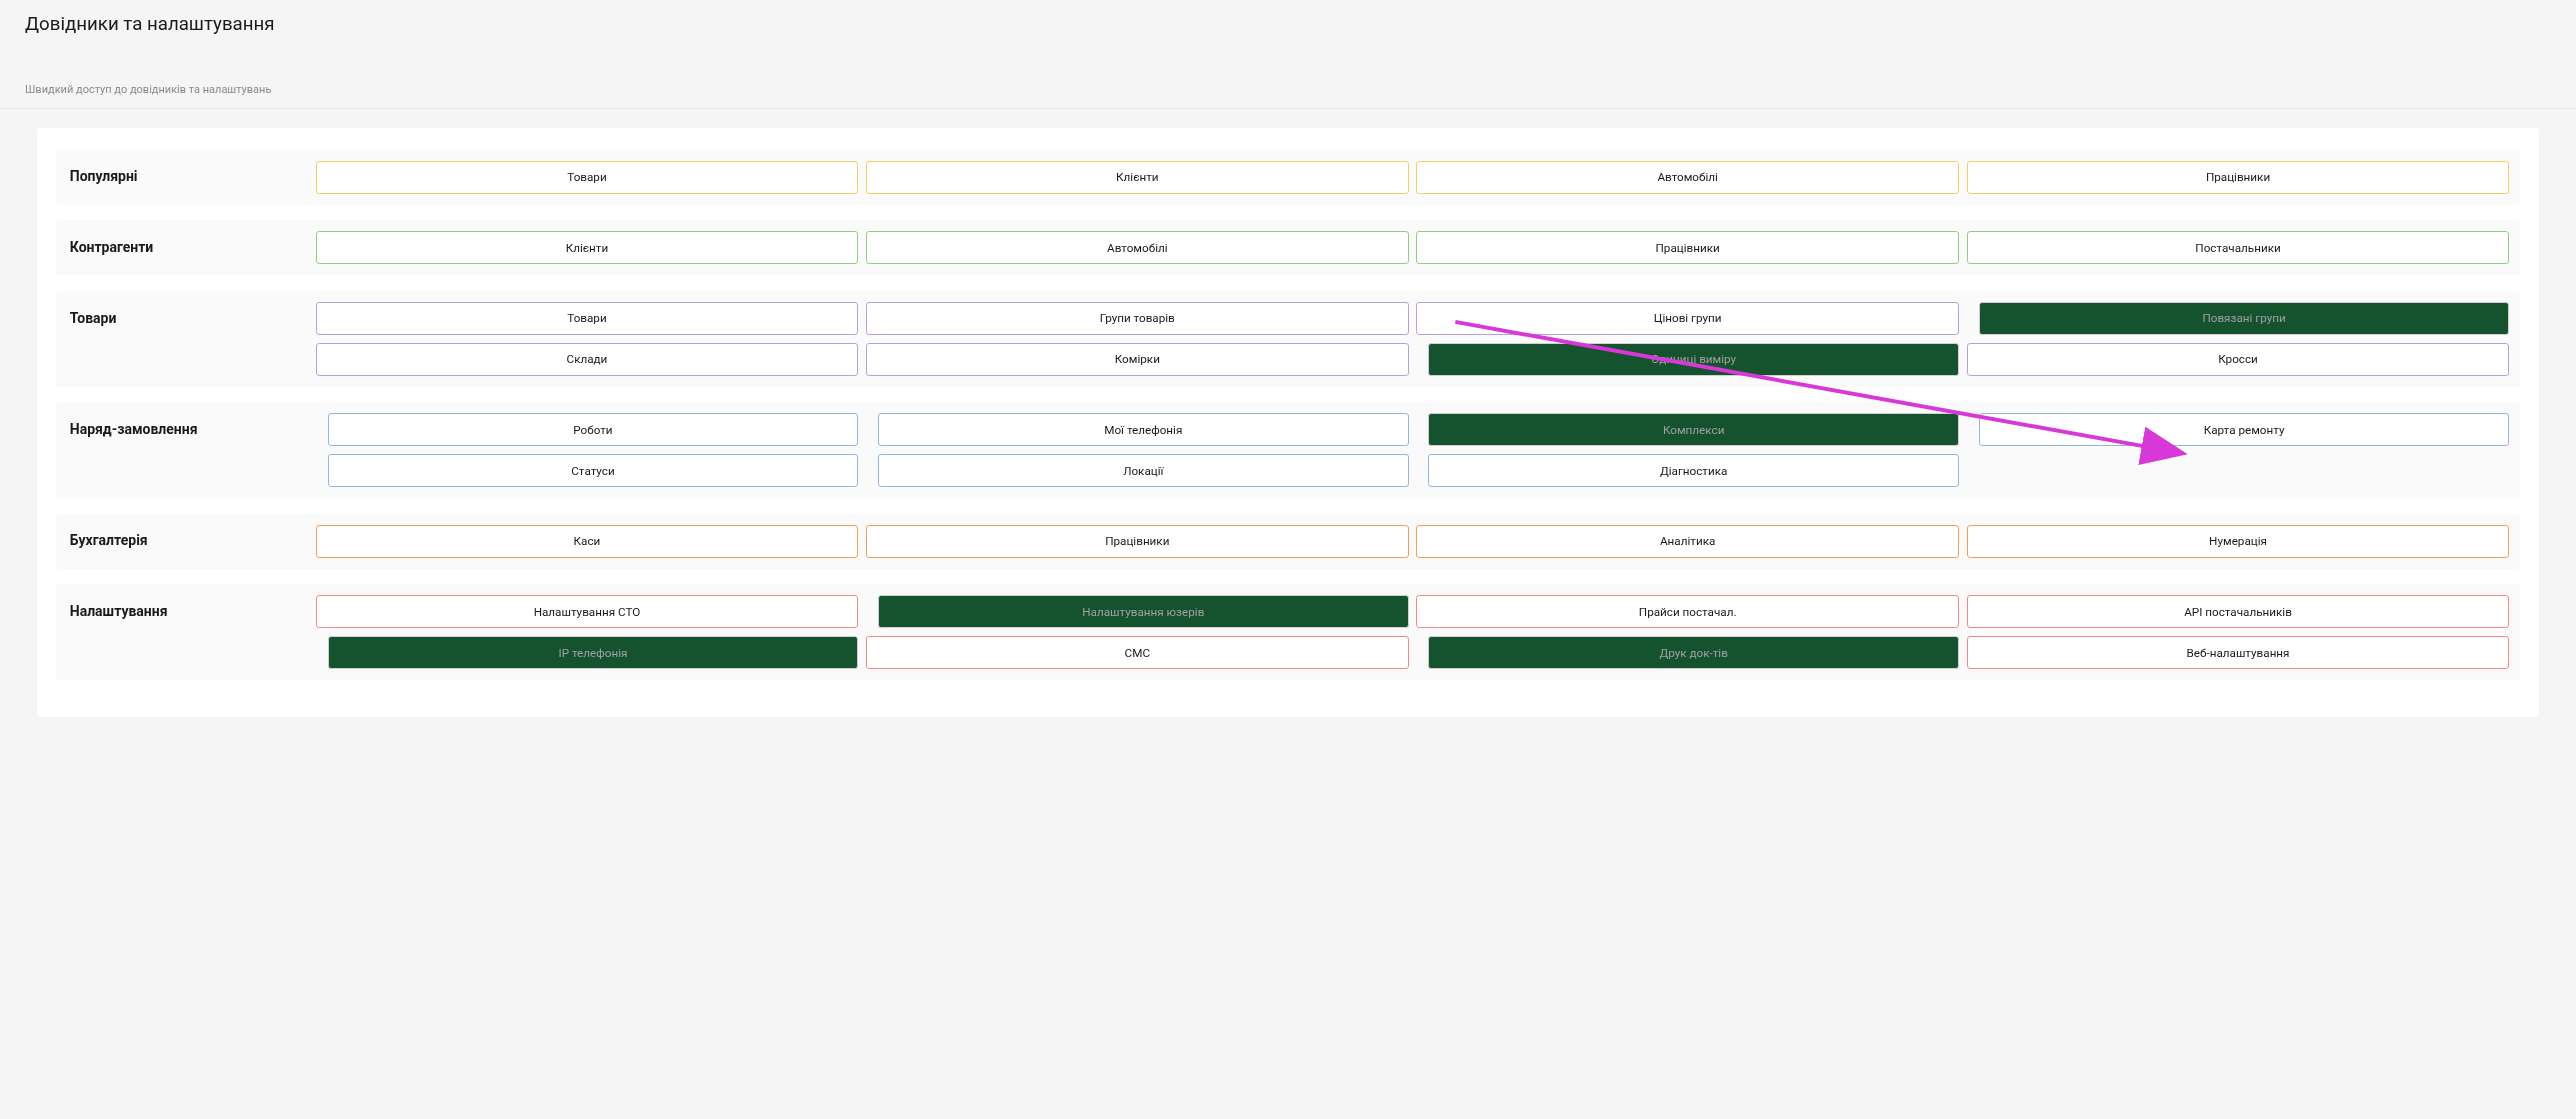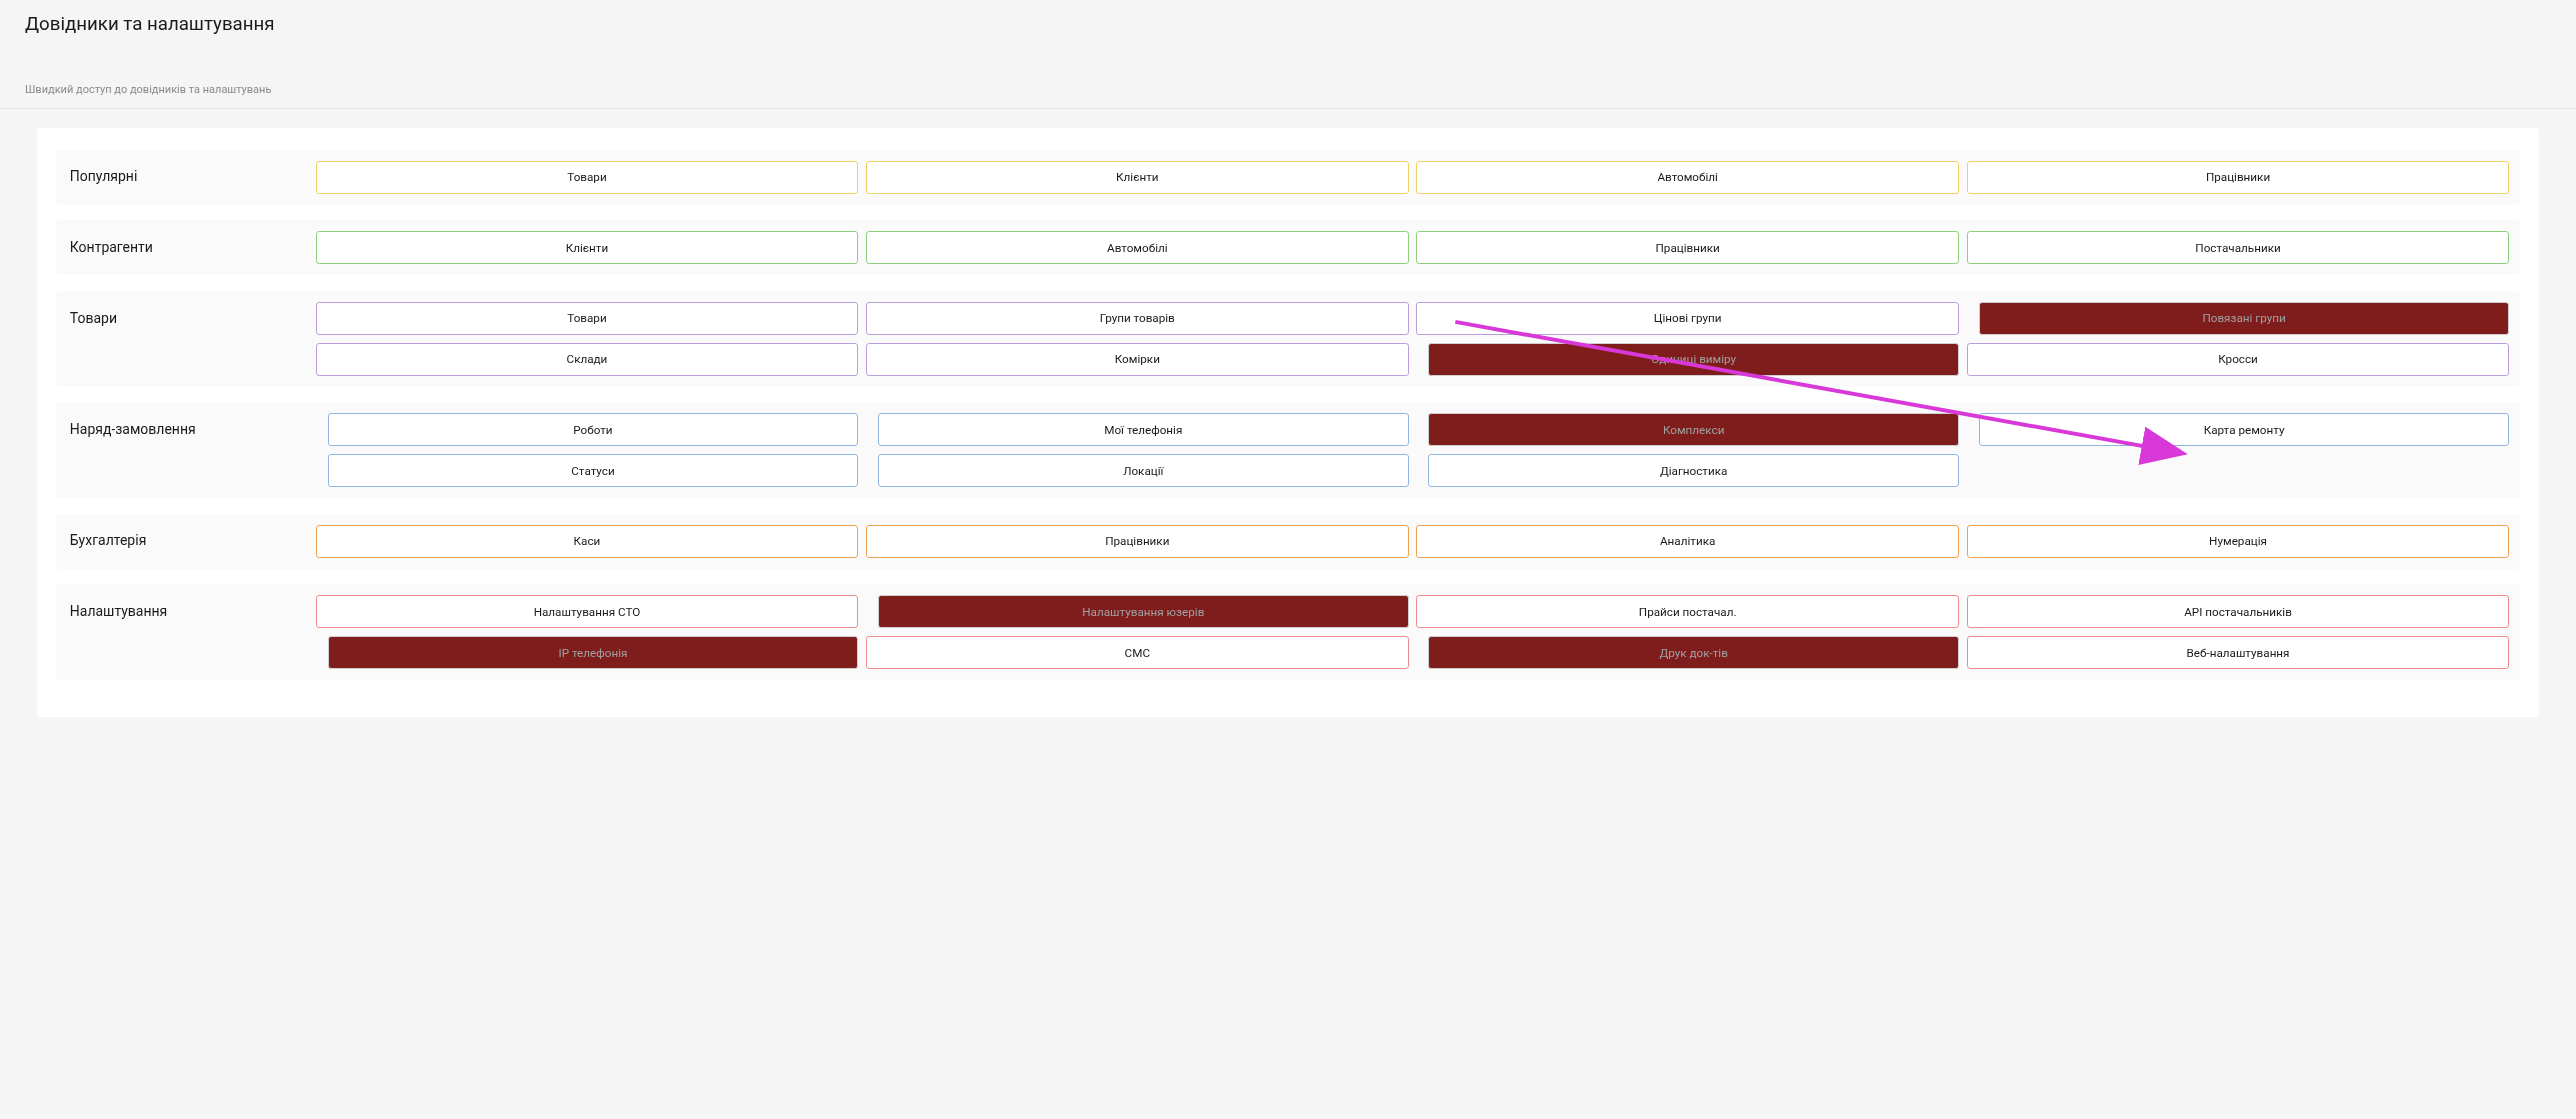--- a/index.html
+++ b/index.html
@@ -43,21 +43,21 @@
       padding: 11px 11px;
       margin-bottom: 15.6px;
     }
     .section:last-child {
       margin-bottom: 0;
     }
     .section-title {
       width: 249px;
       flex-shrink: 0;
       font-size: 14px;
-      font-weight: 400;
+      font-weight: 700;
       color: #1a1a1a;
       padding: 7.8px 0 0 3.1px;
     }
     .buttons-grid {
       flex: 1;
       display: grid;
       grid-template-columns: repeat(4, 1fr);
       gap: 7.8px;
     }
     .nav-button {
@@ -67,21 +67,21 @@
       height: 33px;
       background: #ffffff;
       border: 0.8px solid;
       border-radius: 3.1px;
       font-size: 11.7px;
       color: #1a1a1a;
       cursor: pointer;
       transition: background 0.15s;
     }
     .nav-button.disabled {
-      background: #7f1d1d;
+      background: #14532d;
       color: #a0a0a0;
       cursor: not-allowed;
       margin-left: 12px;
     }
     .c-yellow { border-color: #f0d060; }
     .c-green  { border-color: #8fcf7a; }
     .c-purple { border-color: #b89fd9; }
     .c-blue   { border-color: #8fb5e0; margin-left: 12px; }
     .c-orange { border-color: #f0a050; text-align: right; }
     .c-red    { border-color: #f08a8a; }

